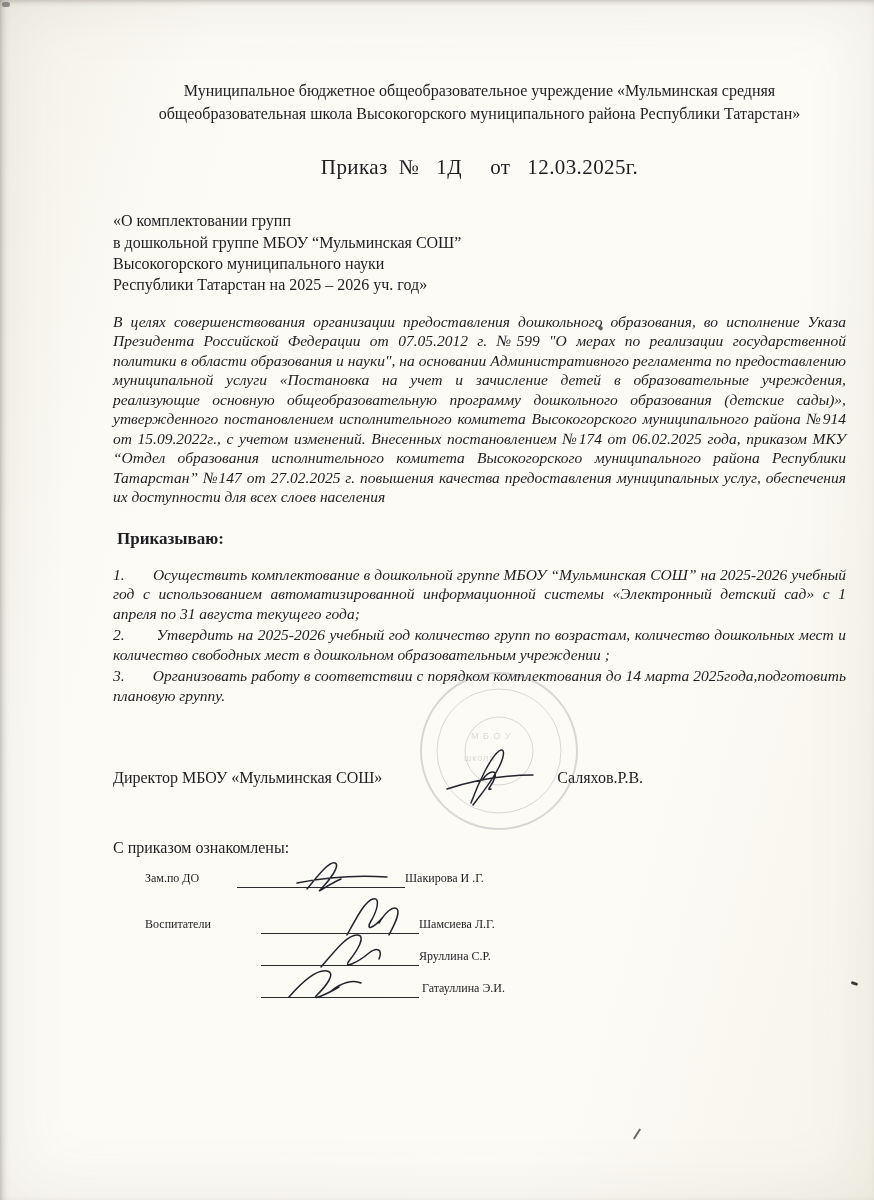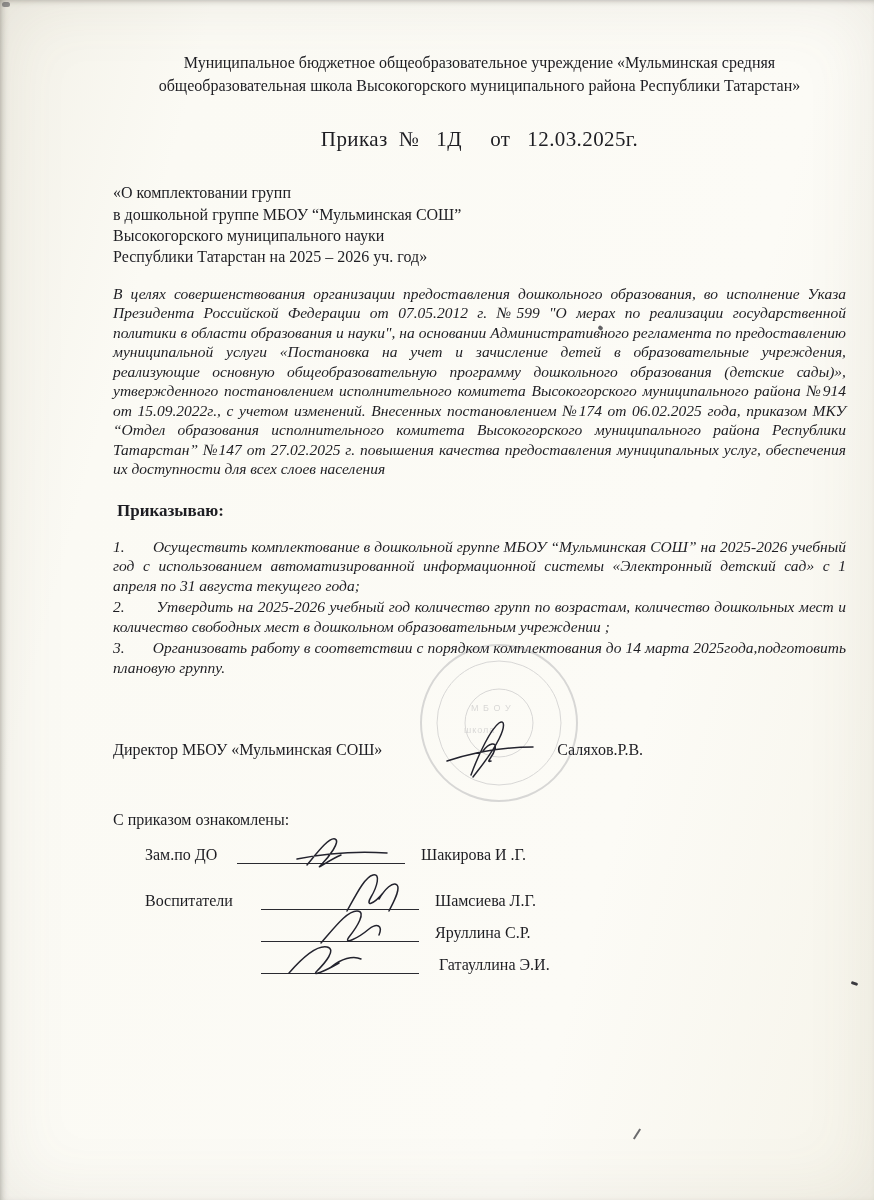--- a/index.html
+++ b/index.html
@@ -13,21 +13,21 @@
   }
   .page {
     position: absolute; inset: 0;
     background: linear-gradient(105deg, #f3f1e8 0%, #fbfaf4 18%, #fcfbf6 70%, #f6f4ea 100%);
     box-shadow: inset 0 0 70px rgba(110,100,80,.10),
                 inset 6px 0 8px -6px rgba(60,55,45,.45),
                 inset 0 5px 7px -5px rgba(60,55,45,.35);
   }
   .content {
     position: absolute;
-    left: 113px; right: 28px; top: 52px;
+    left: 113px; right: 28px; top: 80px;
   }
   .hdr {
     margin: 0;
     text-align: center;
     font-size: 16px;
     line-height: 1.42;
   }
   .title {
     margin: 30px 0 0 0;
     text-align: center;
@@ -63,39 +63,39 @@
   }
   .signoff { position: relative; margin-top: 52px; }
   .director-row {
     display: flex; align-items: center;
     font-size: 16px; height: 42px;
   }
   .dir-gap { position: relative; width: 175px; height: 42px; flex: none; }
   .dir-gap svg { position: absolute; left: 5px; top: -12px; overflow: visible; }
   .ack { margin: 40px 0 0 0; font-size: 16px; }
   .sig-row {
-    display: flex; align-items: center;
-    font-size: 16px;
+    display: flex; align-items: flex-start;
+    font-size: 12px;
     margin: 14px 0 0 32px;
     height: 24px;
   }
   .sig-row.tight { margin-top: 8px; }
   .sig-label { flex: none; }
   .sig-label.w-zam { width: 92px; }
   .sig-label.w-vosp { width: 116px; }
   .sig-line {
     flex: none;
     border-bottom: 1.2px solid #2a2a30;
     height: 16px;
     position: relative;
   }
   .sig-line.zam { width: 168px; }
   .sig-line.vosp { width: 158px; }
   .sig-line svg { position: absolute; overflow: visible; left: 0; bottom: -6px; }
-  .sig-name { margin-left: 16px; white-space: pre; }
+  .sig-name { white-space: pre; }
   .scribble path, .dir-sig path {
     stroke: #23232e; stroke-width: 1.5; fill: none;
     stroke-linecap: round; stroke-linejoin: round;
   }
   .stamp {
     position: absolute;
     left: 296px; top: -96px;
     width: 180px; height: 180px;
     opacity: .22;
     pointer-events: none;

